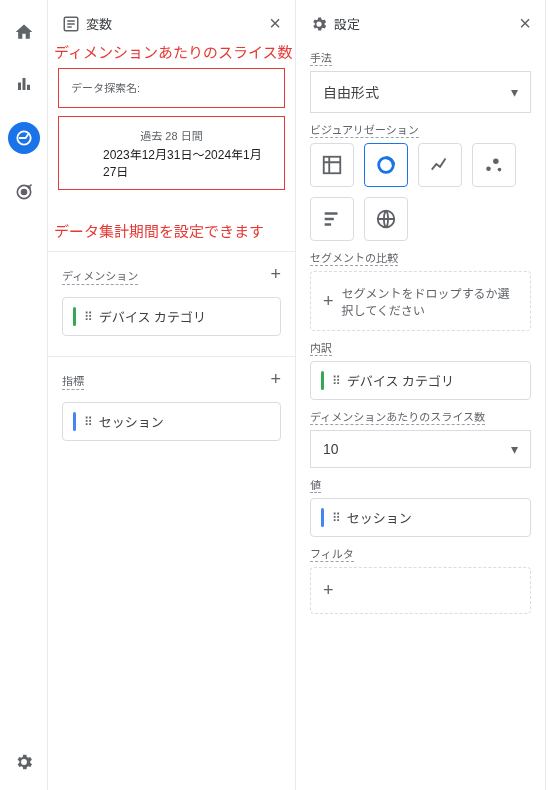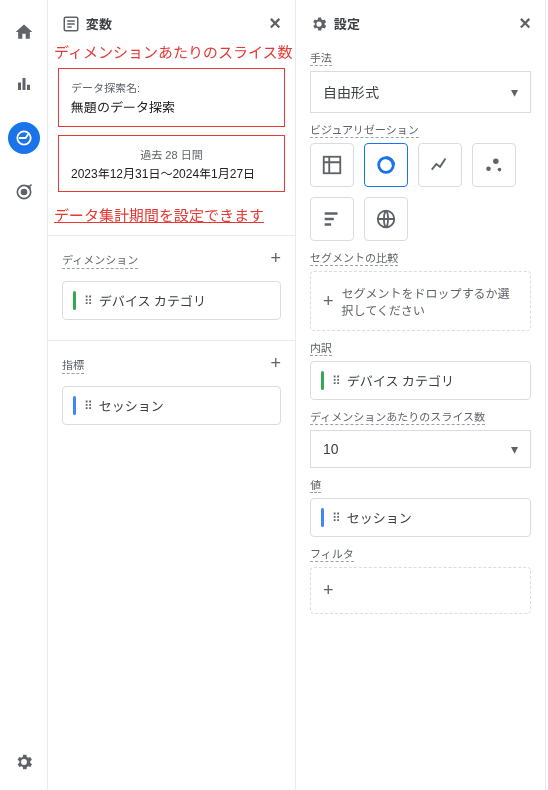--- a/index.html
+++ b/index.html
@@ -7,29 +7,29 @@
     
     .iconbar { width: 48px; height: 100%; border-right: 1px solid #e8eaed; display: flex; flex-direction: column; align-items: center; padding-top: 18px; gap: 24px; }
     .iconbar .ib-item { width: 28px; height: 28px; display: flex; align-items: center; justify-content: center; color: #5f6368; cursor: pointer; border-radius: 50%; }
     .iconbar .ib-item.active { background: #1a73e8; color: #fff; width: 32px; height: 32px; }
     .iconbar .spacer { flex: 1; }
     
     .panel { display: flex; flex-direction: column; border-right: 1px solid #e8eaed; }
     .panel.vars { width: 248px; }
     .panel.settings { width: 250px; }
     
-    .panel-header { display: flex; align-items: center; padding: 12px 14px 6px; gap: 6px; font-size: 13px; font-weight: 700; color: #3c4043; position: relative; }
+    .panel-header { display: flex; align-items: center; padding: 12px 14px 6px; gap: 6px; font-size: 13px; font-weight: 400; color: #3c4043; position: relative; }
     .panel-header .close { margin-left: auto; color: #5f6368; cursor: pointer; font-size: 20px; }
     
     .annot { color: #e53935; font-size: 15px; padding: 0 0 4px 6px; font-weight: 400; }
     .redbox { border: 1px solid #e53935; margin: 2px 10px 6px; padding: 10px 12px; }
     .redbox .lbl { font-size: 11px; color: #5f6368; margin-bottom: 2px; }
     .redbox .val { font-size: 13px; color: #202124; }
     .redbox.date .lbl { text-align: center; }
-    .redbox.date .val { font-size: 12px; }
+    .redbox.date .val { font-size: 12px; margin-left: 32px; }
     
     .section-divider { border-top: 1px solid #e8eaed; margin: 6px 0 0; }
     
     .section-head { display: flex; align-items: flex-end; padding: 12px 14px 6px; font-size: 11px; color: #5f6368; }
     .section-head .plus { margin-left: auto; color: #5f6368; font-size: 18px; cursor: pointer; }
     .dashed-underline { border-bottom: 1px dashed #9aa0a6; padding-bottom: 1px; }
     
     .chip { margin: 6px 14px 14px; border: 1px solid #dadce0; border-radius: 4px; display: flex; align-items: center; padding: 9px 10px; font-size: 13px; color: #3c4043; cursor: grab; }
     .chip .accent { width: 3px; align-self: stretch; border-radius: 2px; margin-right: 8px; }
     .chip .accent.green { background: #34a853; }
@@ -99,29 +99,28 @@
         </svg>
     </span>
     <span>変数</span>
     <span class="close">×</span>
   </div>
 
   <div class="annot">ディメンションあたりのスライス数</div>
 
   <div class="redbox">
     <div class="lbl">データ探索名:</div>
-    <div class="val">無題のデータ探索</div>
   </div>
 
   <div class="redbox date">
     <div class="lbl">過去 28 日間</div>
     <div class="val">2023年12月31日～2024年1月27日</div>
   </div>
 
-  <div class="annot" style="margin-top:6px;text-decoration:underline;">データ集計期間を設定できます</div>
+  <div class="annot" style="margin-top:24px;">データ集計期間を設定できます</div>
 
   <div class="section-divider"></div>
   <div class="section-head">
     <span class="dashed-underline">ディメンション</span>
     <span class="plus">+</span>
   </div>
   <div class="chip">
     <span class="accent green"></span>
     <span class="drag-icon">⠿</span>
     <span>デバイス カテゴリ</span>

